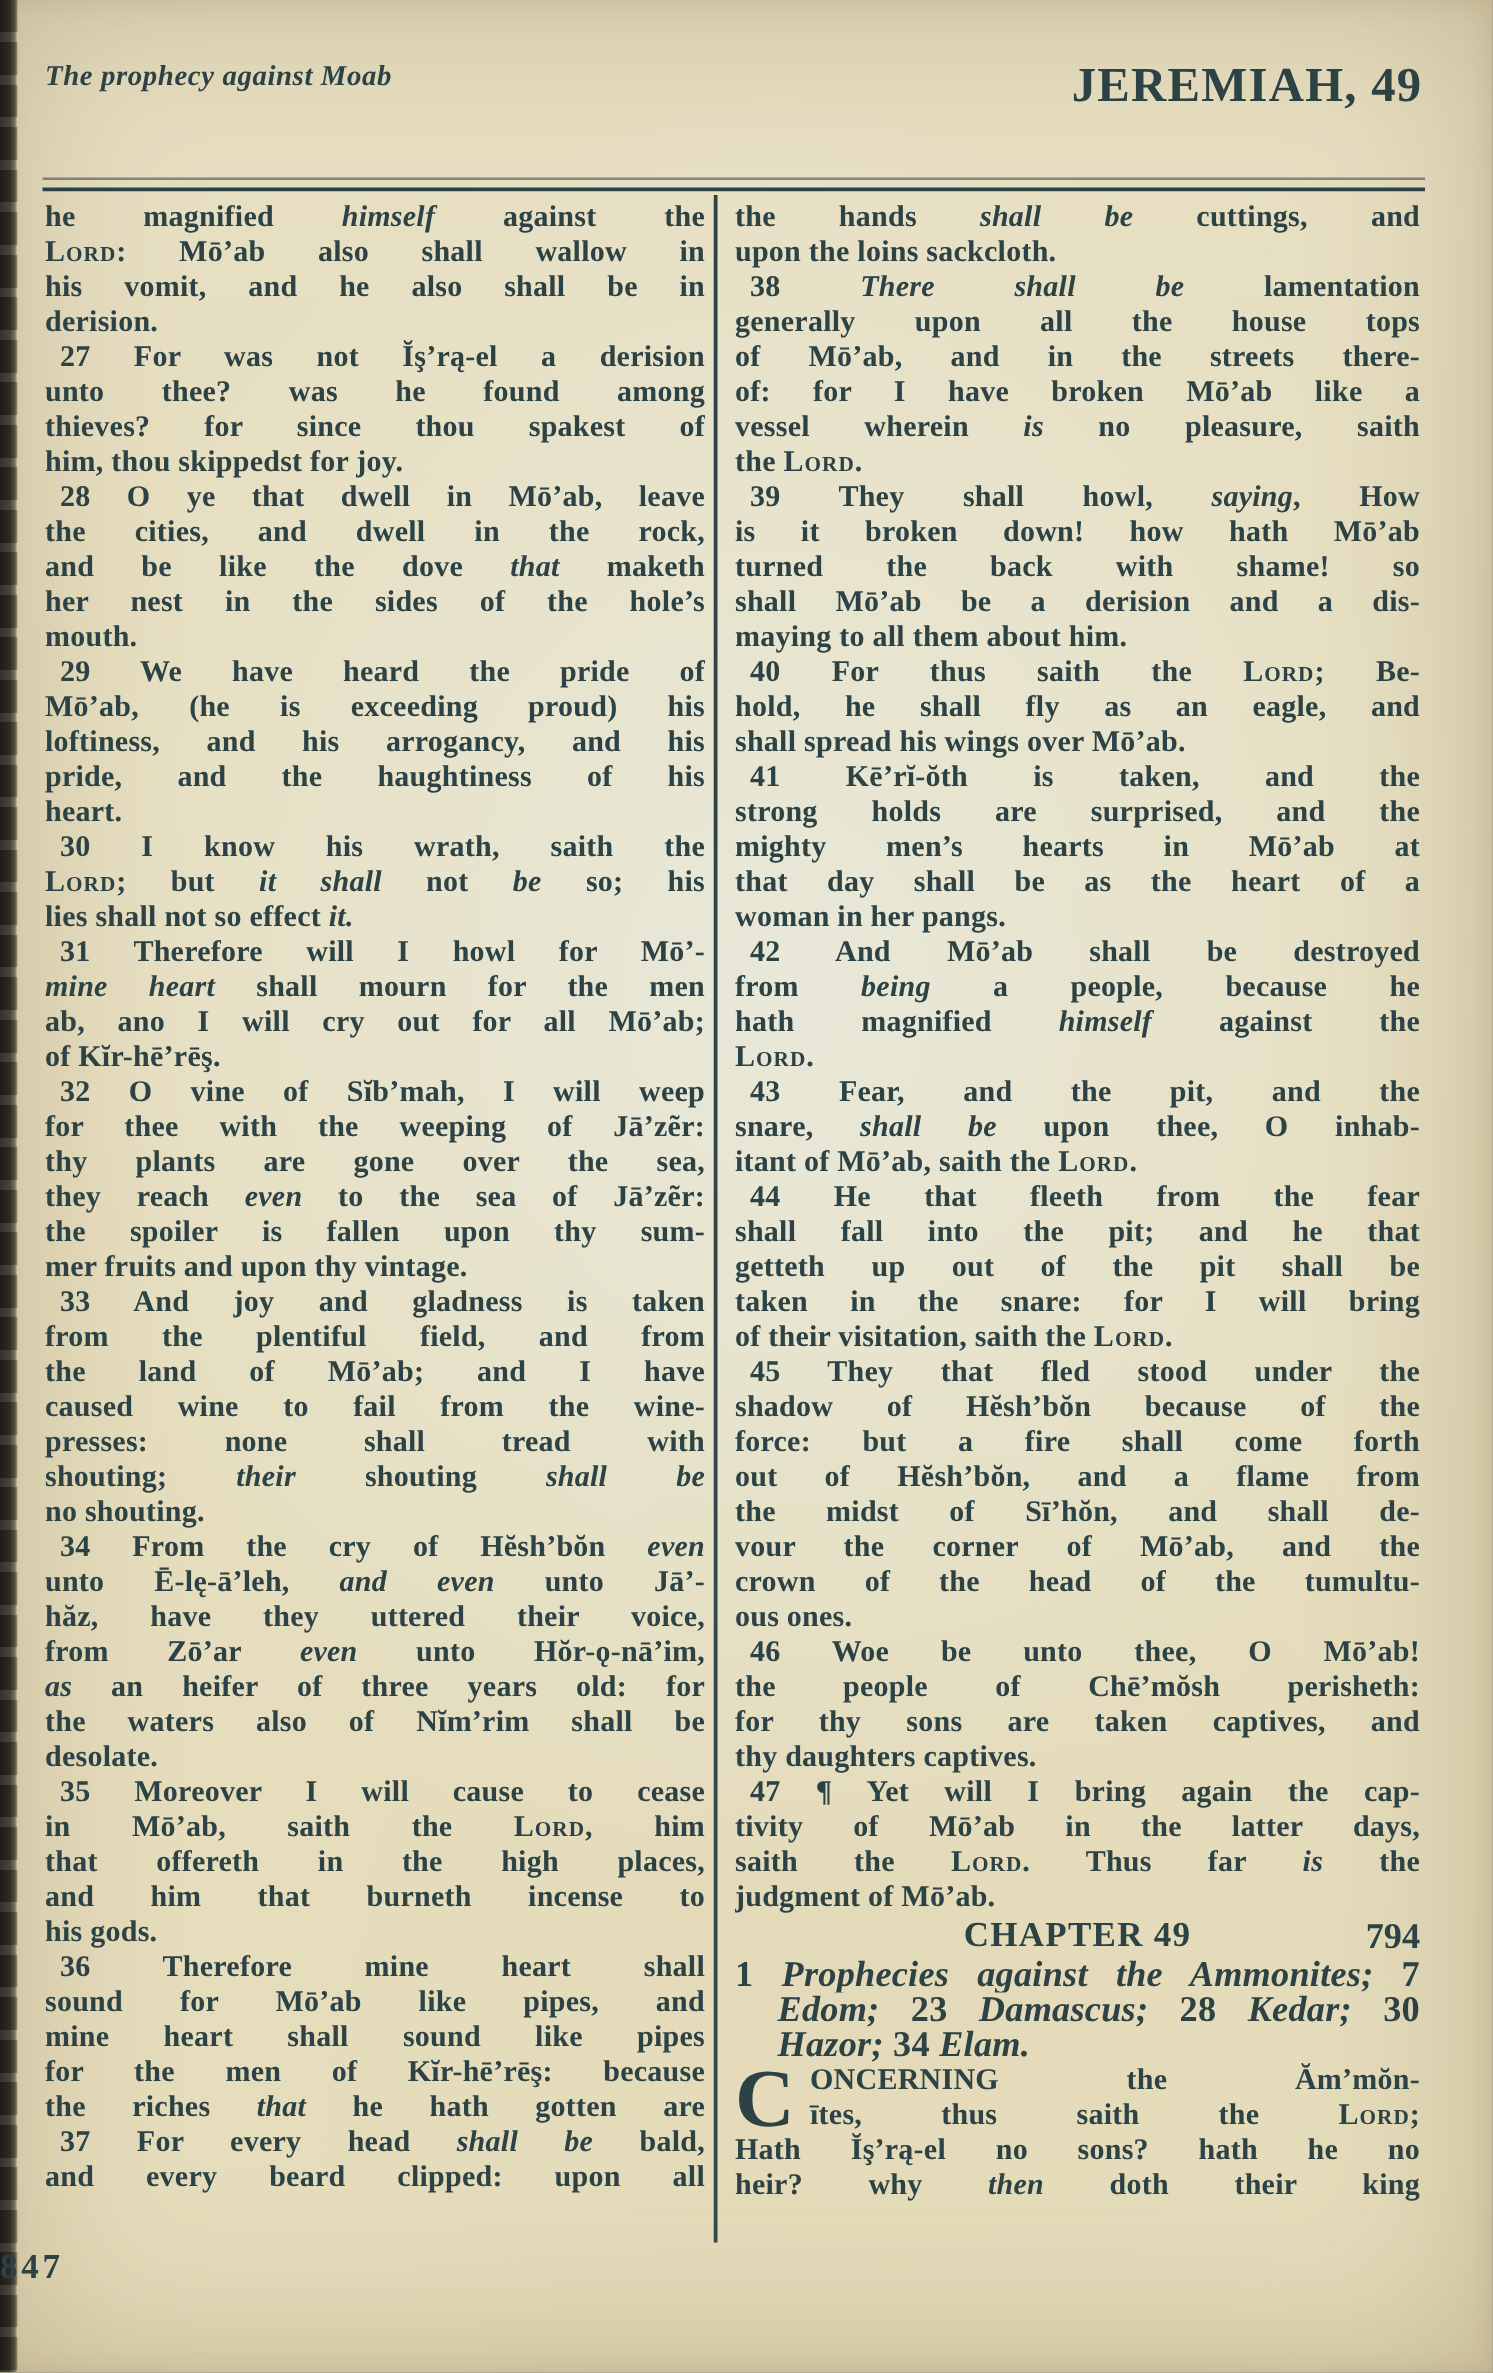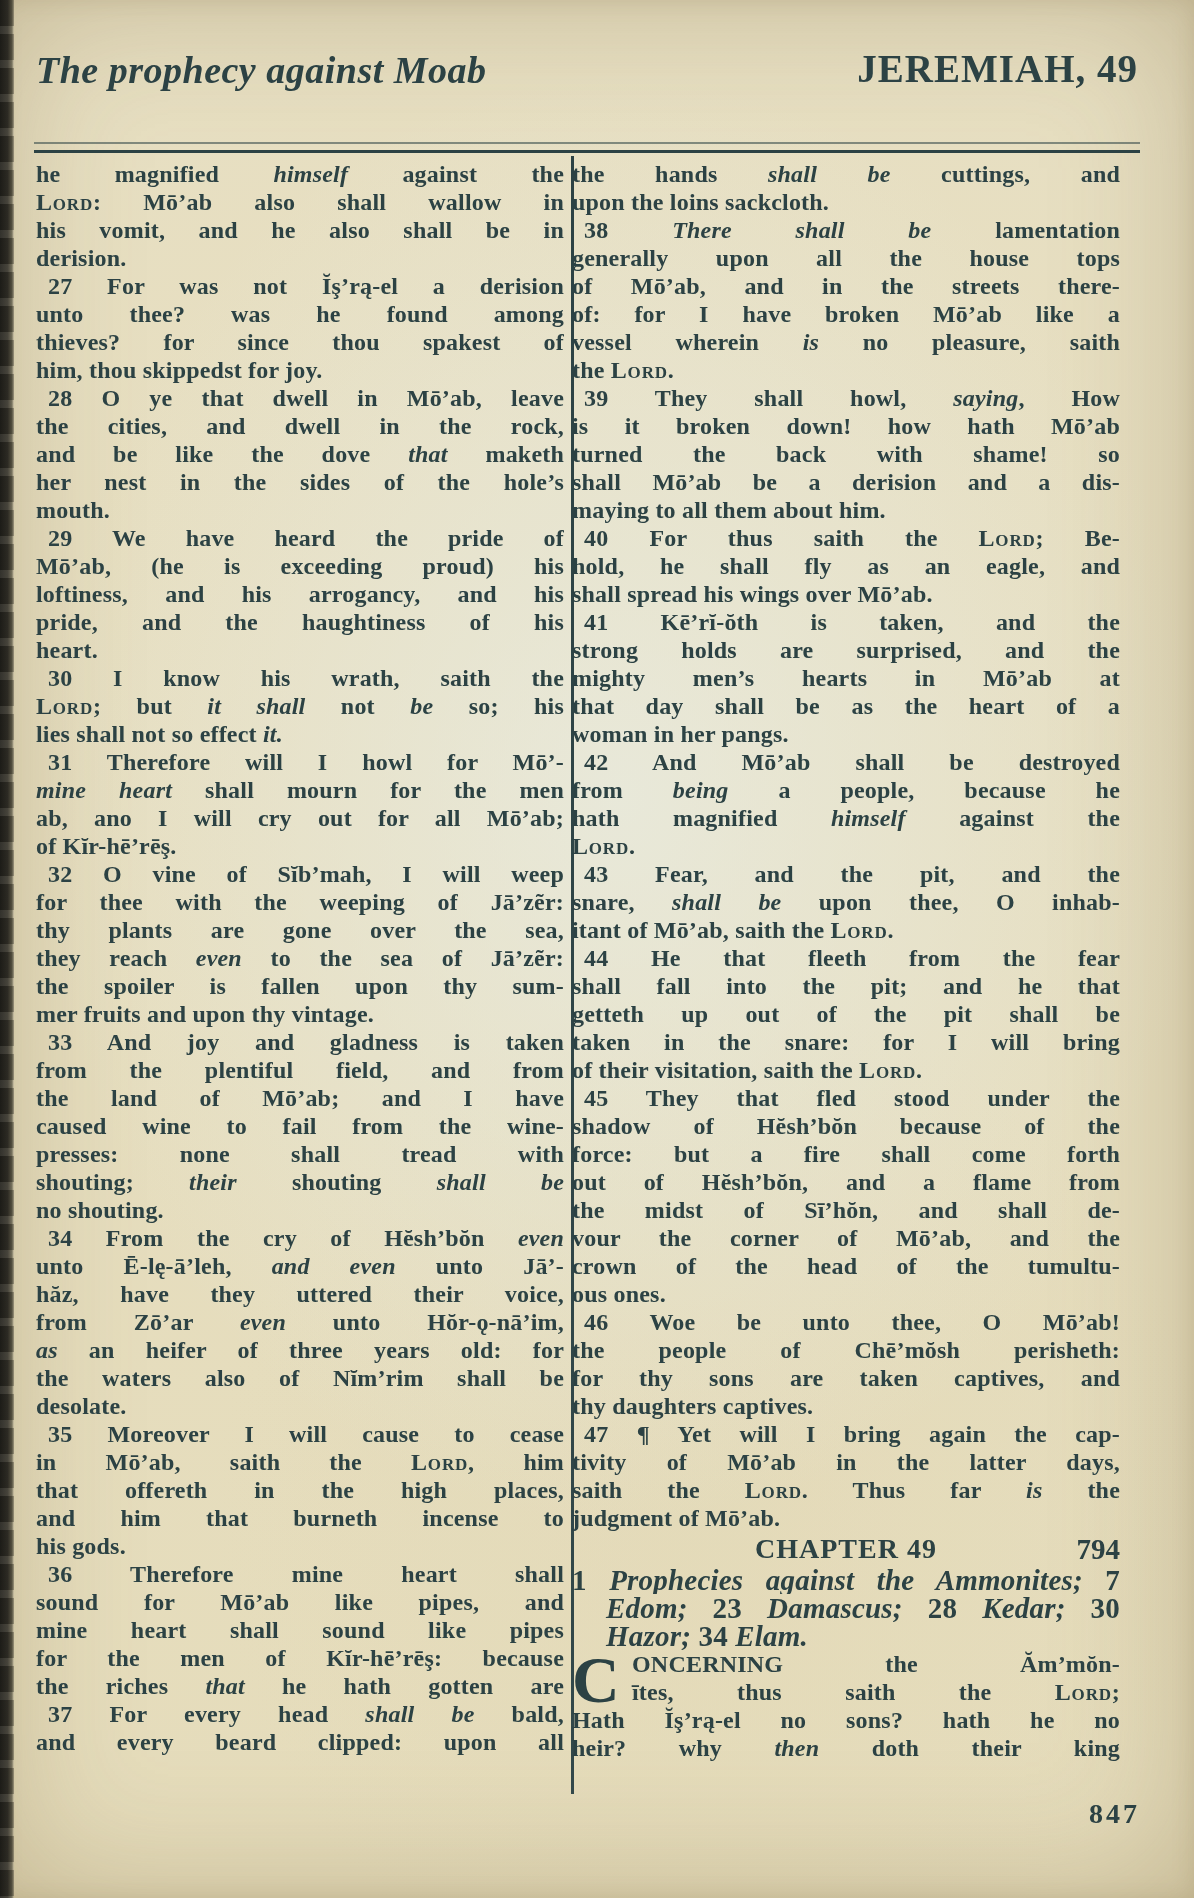--- a/index.html
+++ b/index.html
@@ -19,38 +19,38 @@
   }
   .binding{
     position:absolute;left:0;top:0;width:14px;height:1898px;
     background:
       repeating-linear-gradient(180deg, rgba(0,0,0,.25) 0 26px, rgba(255,255,255,.06) 26px 34px),
       linear-gradient(90deg,#26251f 0,#3b382f 55%,#6e6954 85%,rgba(110,105,84,0) 100%);
   }
   .runhead{position:absolute;left:36px;right:56px;top:48px;height:40px;}
   .rh-l{
     position:absolute;left:0;top:0;
-    font-style:italic;font-weight:700;font-size:38px;letter-spacing:.5px;
+    font-style:italic;font-weight:700;font-size:23px;letter-spacing:.5px;
   }
   .rh-r{
     position:absolute;right:0;top:-2px;
     font-weight:700;font-size:39px;letter-spacing:1px;margin-left:28px;
   }
   .hrule{
     position:absolute;left:34px;right:54px;top:142px;height:6px;
     border-top:2px solid rgba(44,66,68,.55);
     border-bottom:3px solid #2c4244;
   }
   .vrule{
     position:absolute;left:571px;top:156px;width:3px;height:1638px;
     background:linear-gradient(#2c4244,#32484a);
   }
   .col{position:absolute;top:160px;font-size:24px;font-weight:700;}
   .col.left{left:36px;width:528px;}
-  .col.right{left:572px;width:548px;}
+  .col.right{left:588px;width:548px;}
   .ln{
     height:28px;line-height:28px;overflow:hidden;
     text-align:justify;text-align-last:justify;
     letter-spacing:.2px;
   }
   .ln.end{text-align-last:left;}
   .ln.ind{text-indent:12px;}
   .ln.hang{padding-left:34px;}
   .ln.dcap{padding-left:60px;}
   .ln i{font-style:italic;}
@@ -66,21 +66,21 @@
   }
   .summary{font-size:29px;font-weight:700;}
   .summary .ln{height:28px;line-height:28px;}
   .concern{position:relative;}
   .dropcap{
     position:absolute;left:0;top:2px;
     font-size:66px;line-height:56px;font-weight:700;
   }
   .pageno{
     position:absolute;left:0;top:1798px;width:1140px;
-    text-align:right;font-weight:700;font-size:28px;letter-spacing:3px;
+    text-align:left;font-weight:700;font-size:28px;letter-spacing:3px;
   }
 </style>
 </head>
 <body>
 
 <div class="page">
   <div class="binding"></div>
 
   <div class="runhead">
     <span class="rh-l">The prophecy against Moab</span>

